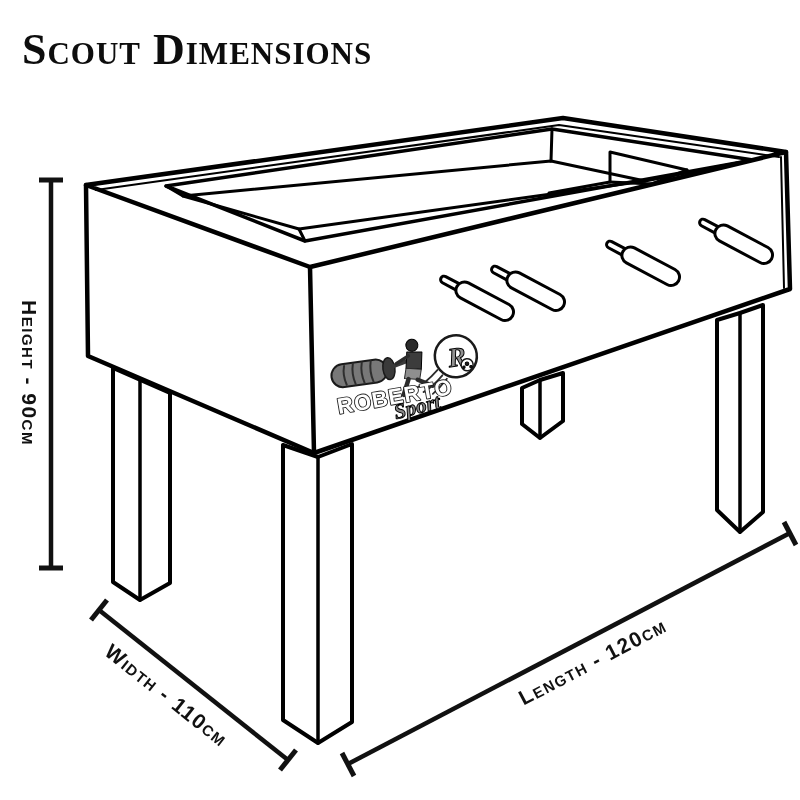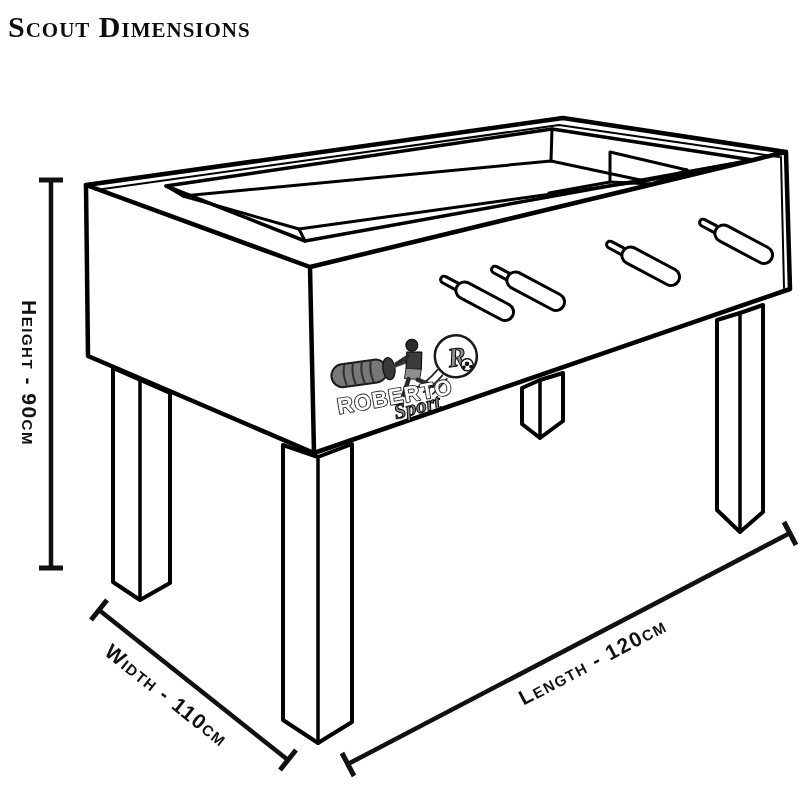--- a/index.html
+++ b/index.html
@@ -6,25 +6,25 @@
   .canvas{
     position:relative;
     width:800px;height:800px;
     background:#ffffff;
     overflow:hidden;
     font-family:"Liberation Sans", sans-serif;
   }
   .page-title{
     position:absolute;
     left:8px;top:10px;
-    margin:0;
+    margin:14px;
     font-family:"Liberation Serif", serif;
     font-weight:bold;
     font-variant:small-caps;
-    font-size:30px;
+    font-size:44px;
     letter-spacing:1px;
     color:#0d0d0d;
     white-space:nowrap;
   }
   svg{position:absolute;left:0;top:0;}
   .dim-label{
     font-family:"Liberation Sans", sans-serif;
     font-weight:bold;
     font-variant:small-caps;
     font-size:21px;

